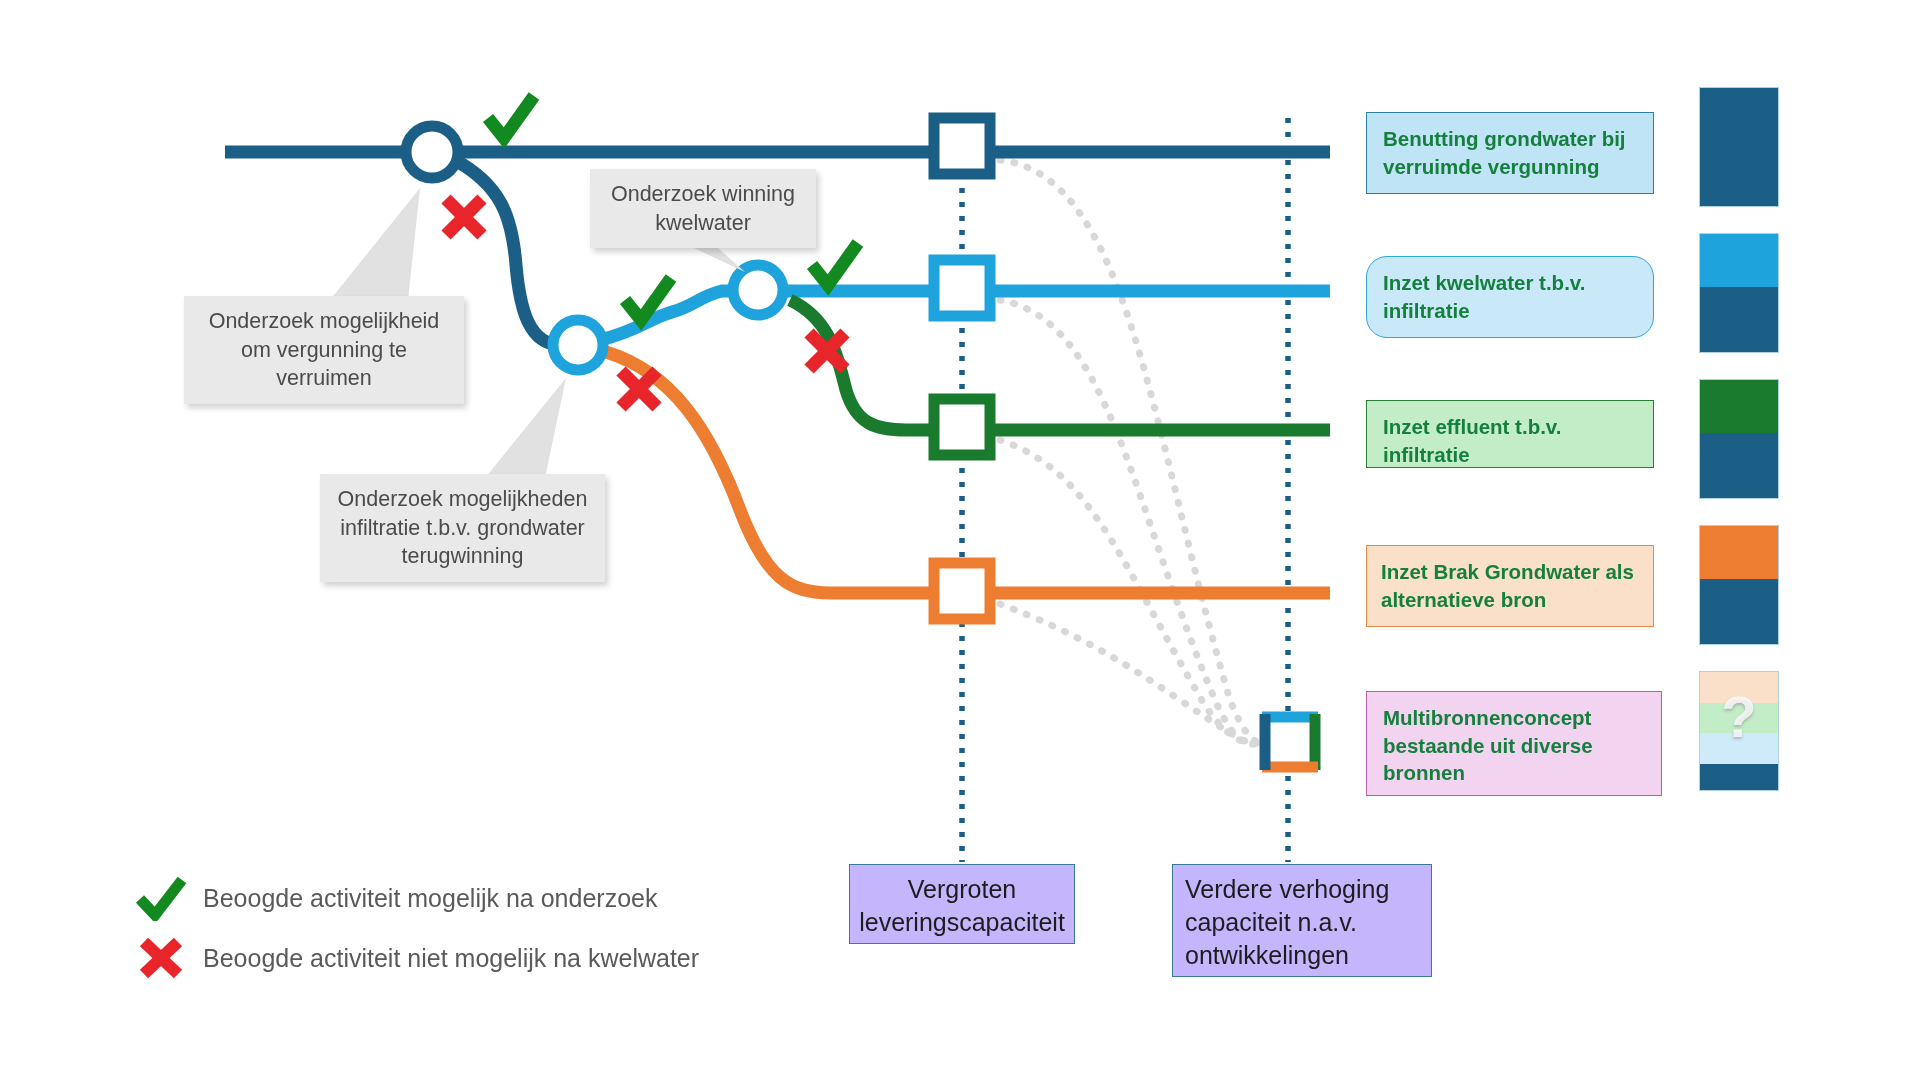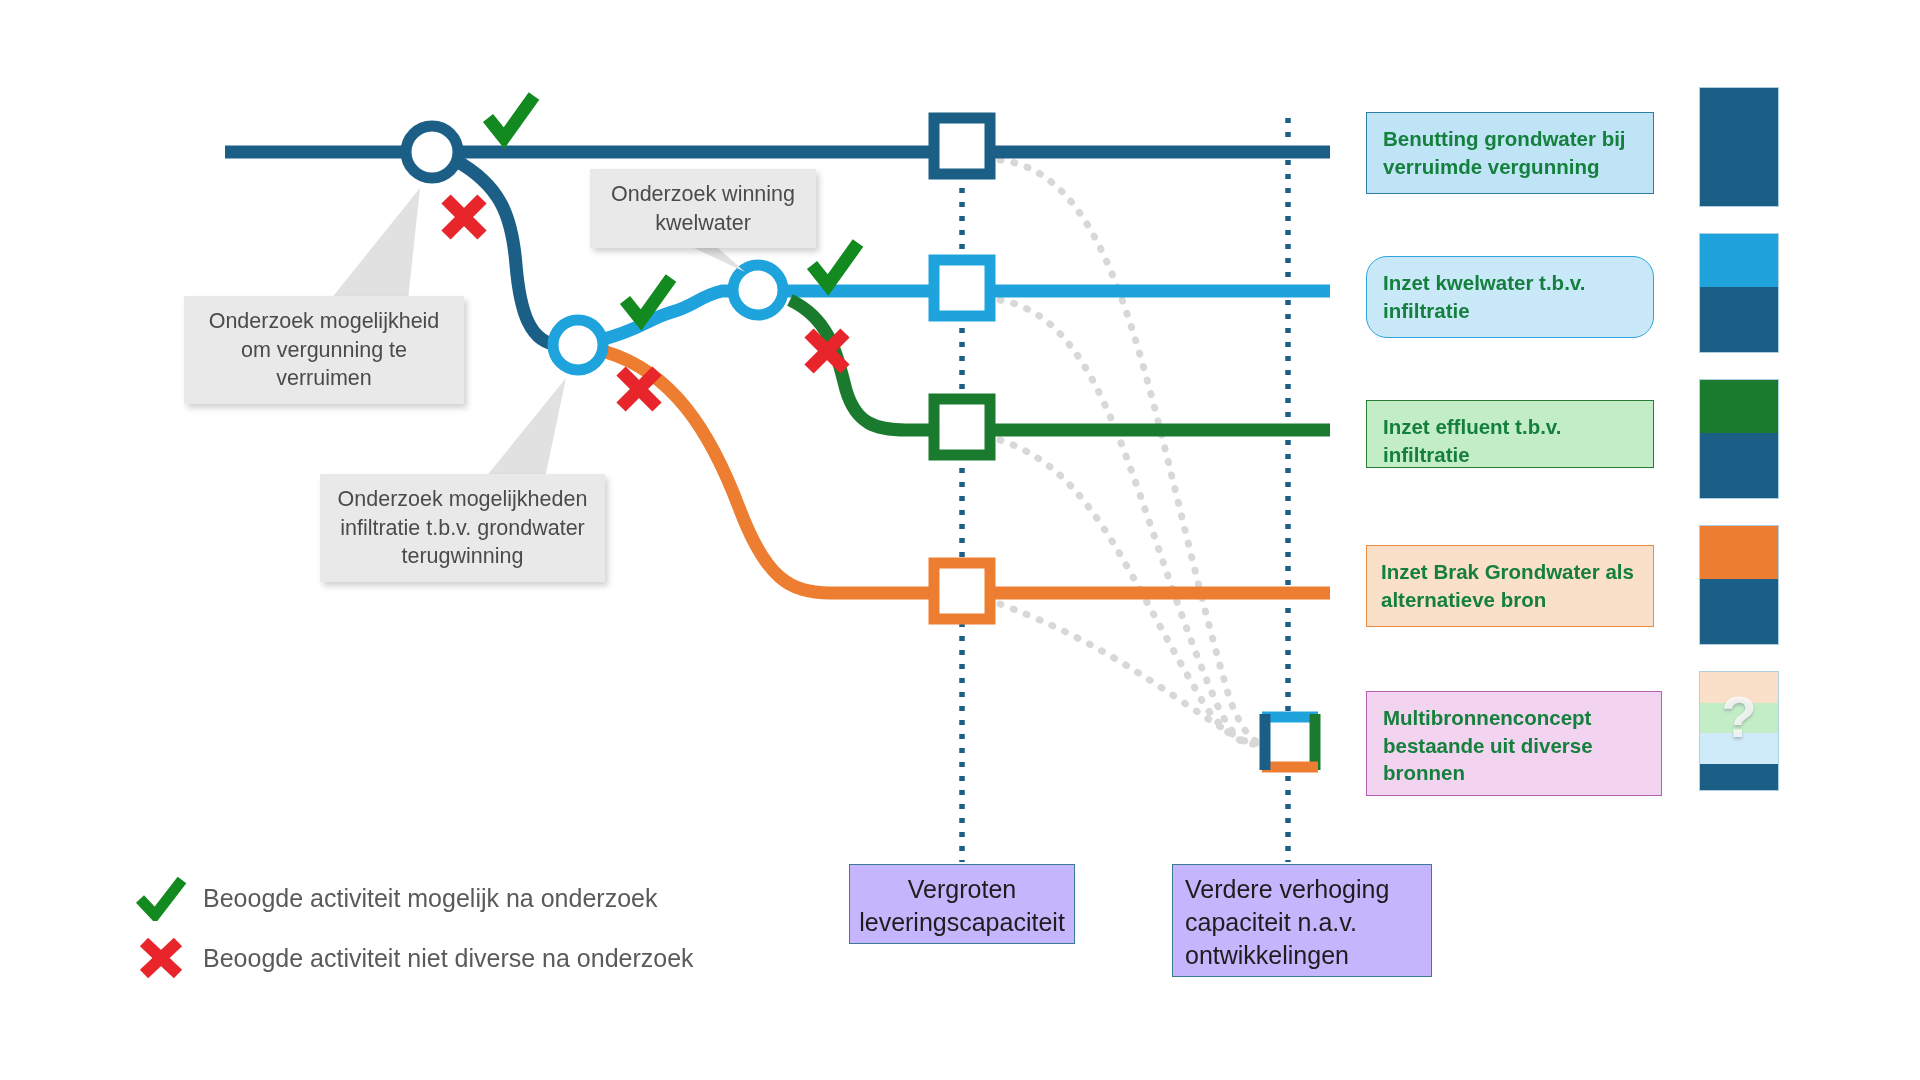--- a/index.html
+++ b/index.html
@@ -229,17 +229,17 @@
     </div>
     <div class="legend-row">
       <div class="legend-mark">
         <svg class="glyph" width="52" height="46" viewBox="0 0 52 46" aria-hidden="true">
           <g stroke="#e8252a" stroke-width="12" stroke-linecap="butt">
             <line x1="9" y1="7" x2="43" y2="39"></line>
             <line x1="43" y1="7" x2="9" y2="39"></line>
           </g>
         </svg>
       </div>
-      <div class="legend-label">Beoogde activiteit niet diverse na onderzoek</div>
+      <div class="legend-label">Beoogde activiteit niet mogelijk na kwelwater</div>
     </div>
   </div>
 
 </div>
 
 </body></html>

